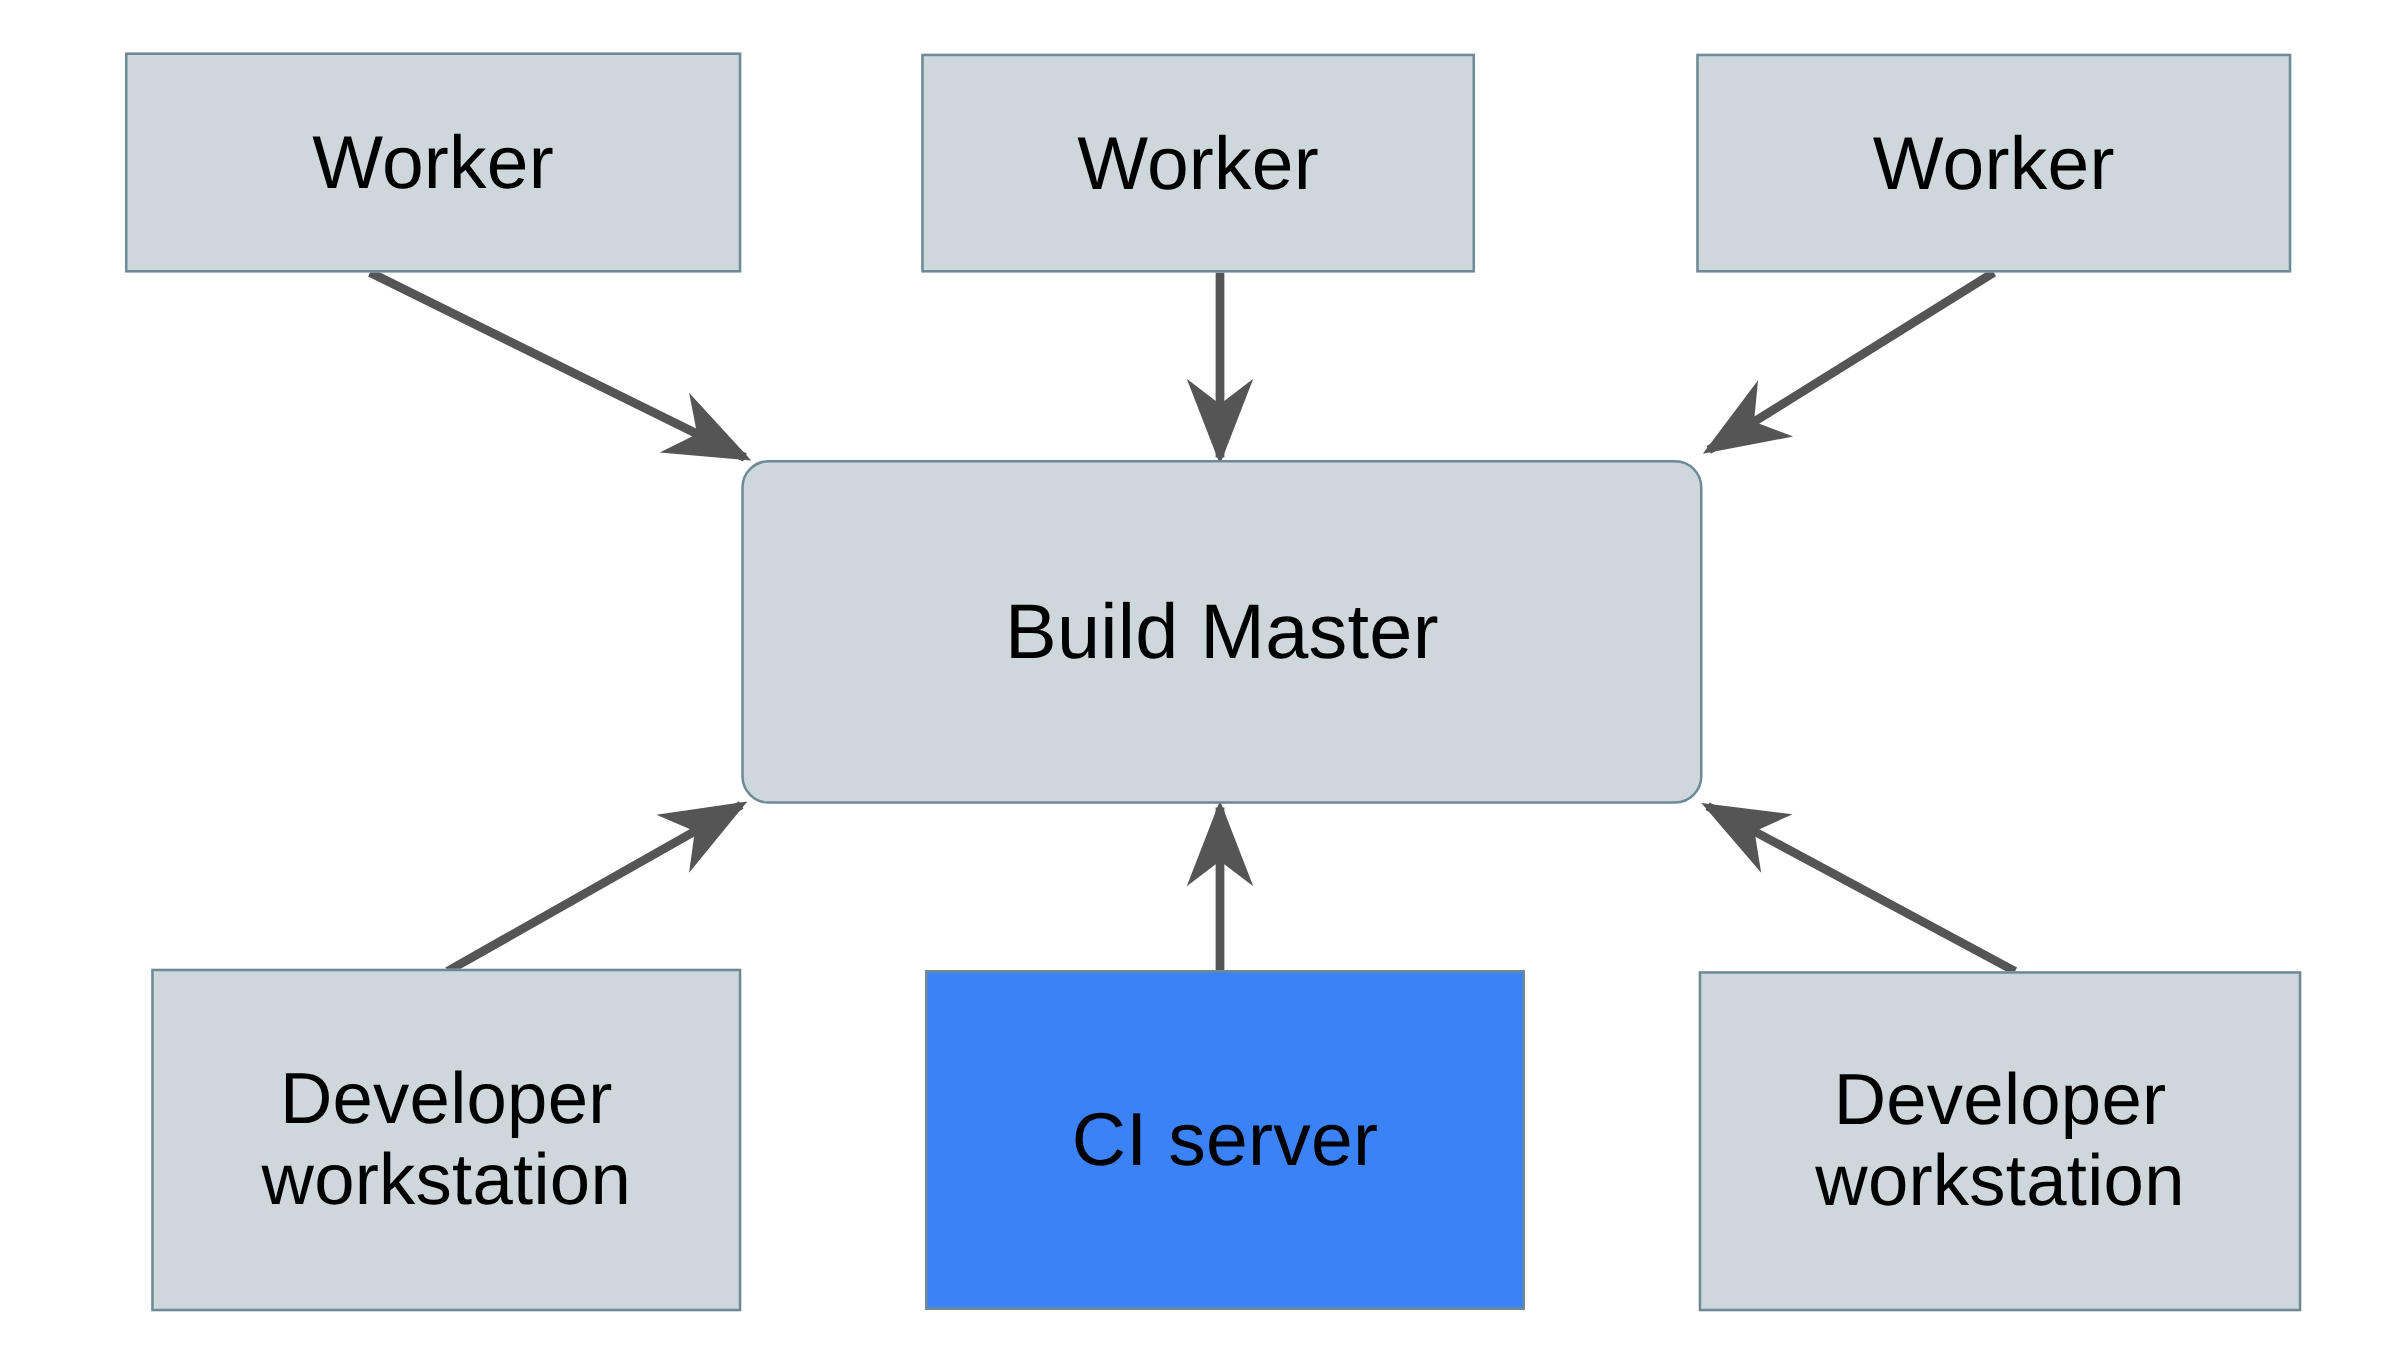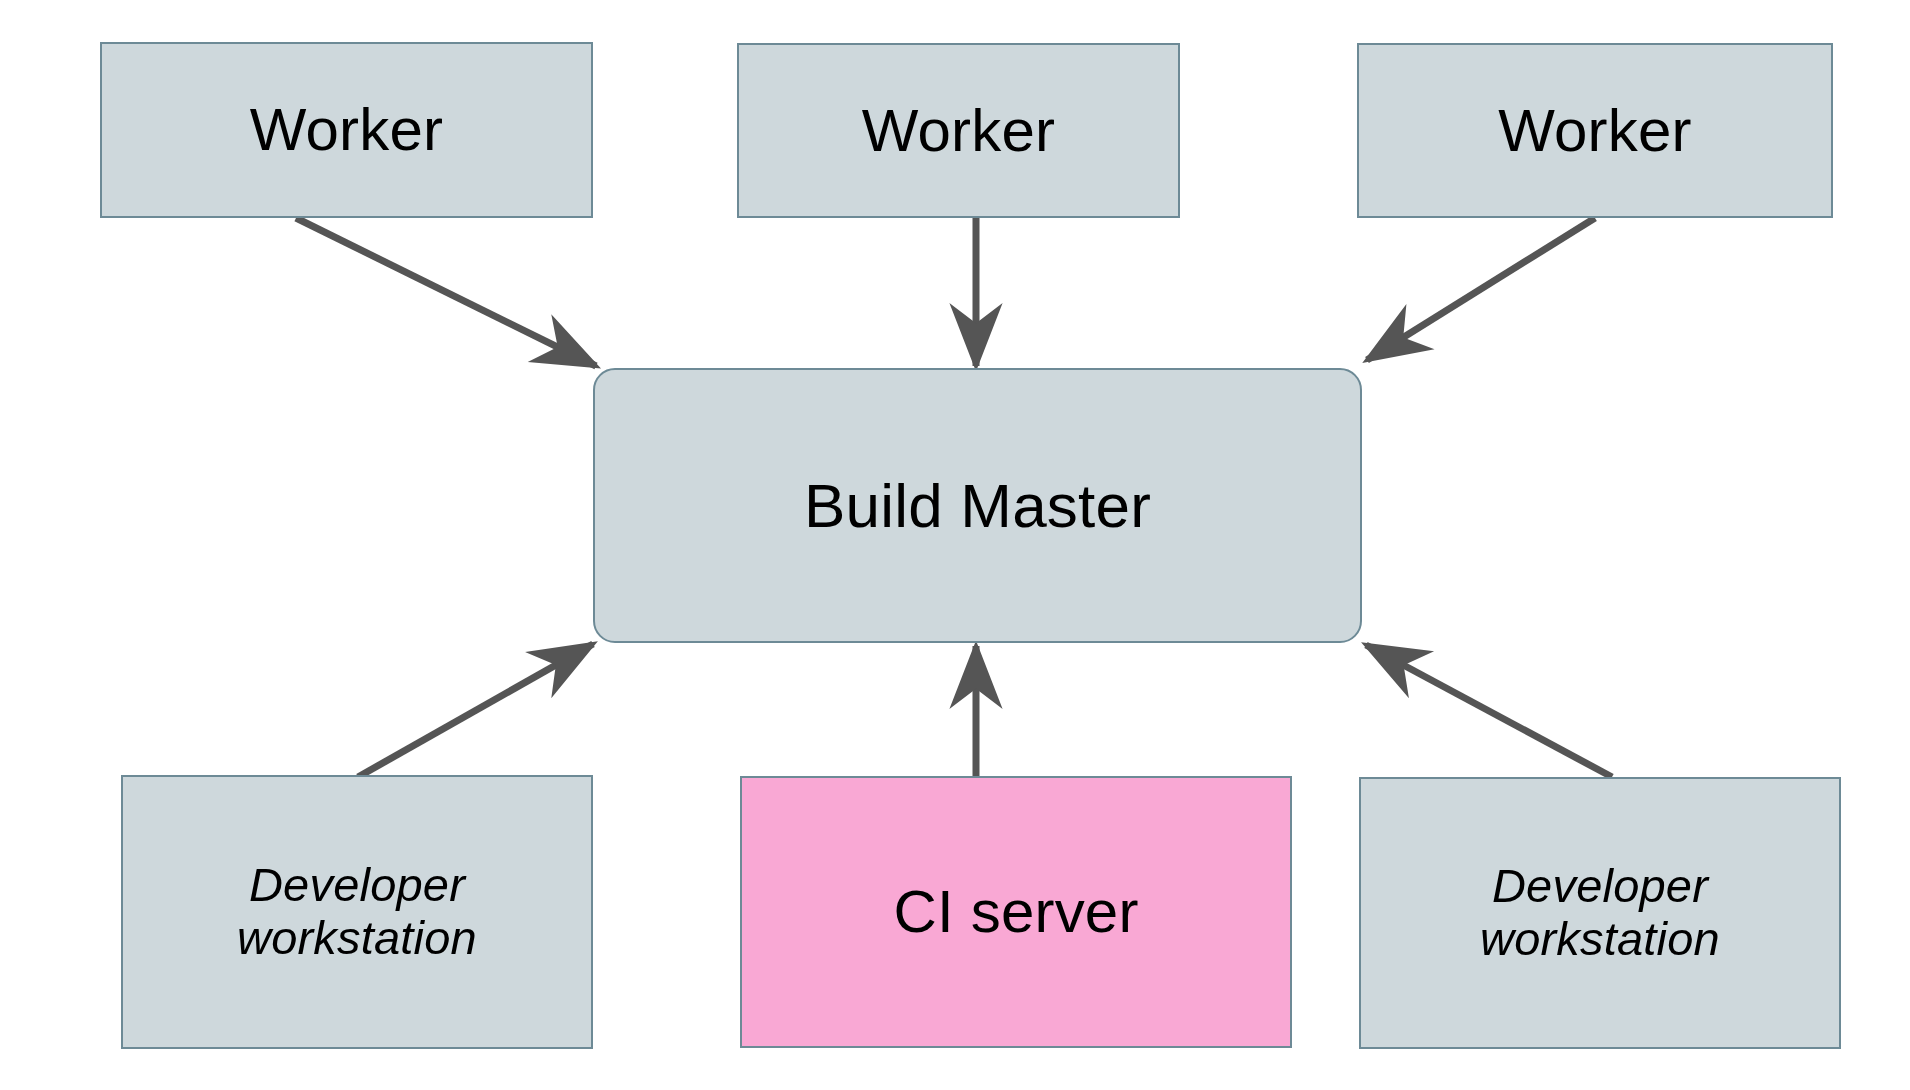--- a/index.html
+++ b/index.html
@@ -35,21 +35,21 @@
     text-align: center;
   }
   .node-label {
     color: #000000;
     font-weight: 400;
     line-height: 1.12;
     letter-spacing: 0.2px;
     white-space: pre-line;
     padding: 0 10px;
   }
-  .size-sm { font-size: 47px; font-style: italic; }
+  .size-sm { font-size: 58px; }
   .size-md { font-size: 60px; }
   .size-lg { font-size: 62px; }
 </style>
 </head>
 <body>
 
 <div id="canvas" style="background: rgb(255, 255, 255);">
 
   <svg id="edges" viewBox="0 0 1910 1090" width="1910" height="1090" xmlns="http://www.w3.org/2000/svg">
     <defs>
@@ -77,21 +77,21 @@
       <div class="node" style="left: 1357px; top: 43px; width: 476px; height: 175px; background: rgb(206, 216, 220); border-color: rgb(109, 138, 150);">
         <div class="node-label size-md" style="color: rgb(0, 0, 0);">Worker</div>
       </div>
       <div class="node" style="left: 593px; top: 368px; width: 769px; height: 275px; background: rgb(206, 216, 220); border-color: rgb(109, 138, 150); border-radius: 22px;">
         <div class="node-label size-lg" style="color: rgb(0, 0, 0);">Build Master</div>
       </div>
       <div class="node" style="left: 121px; top: 775px; width: 472px; height: 274px; background: rgb(206, 216, 220); border-color: rgb(109, 138, 150);">
         <div class="node-label size-sm" style="color: rgb(0, 0, 0);">Developer
 workstation</div>
       </div>
-      <div class="node" style="left: 740px; top: 776px; width: 552px; height: 272px; background: #f9a8d4; border-color: rgb(109, 138, 150);">
+      <div class="node" style="left: 740px; top: 776px; width: 480px; height: 272px; background: #3b82f6; border-color: rgb(109, 138, 150);">
         <div class="node-label size-md" style="color: rgb(0, 0, 0);">CI server</div>
       </div>
       <div class="node" style="left: 1359px; top: 777px; width: 482px; height: 272px; background: rgb(206, 216, 220); border-color: rgb(109, 138, 150);">
         <div class="node-label size-sm" style="color: rgb(0, 0, 0);">Developer
 workstation</div>
       </div>
     </div>
 
 </div>
 

